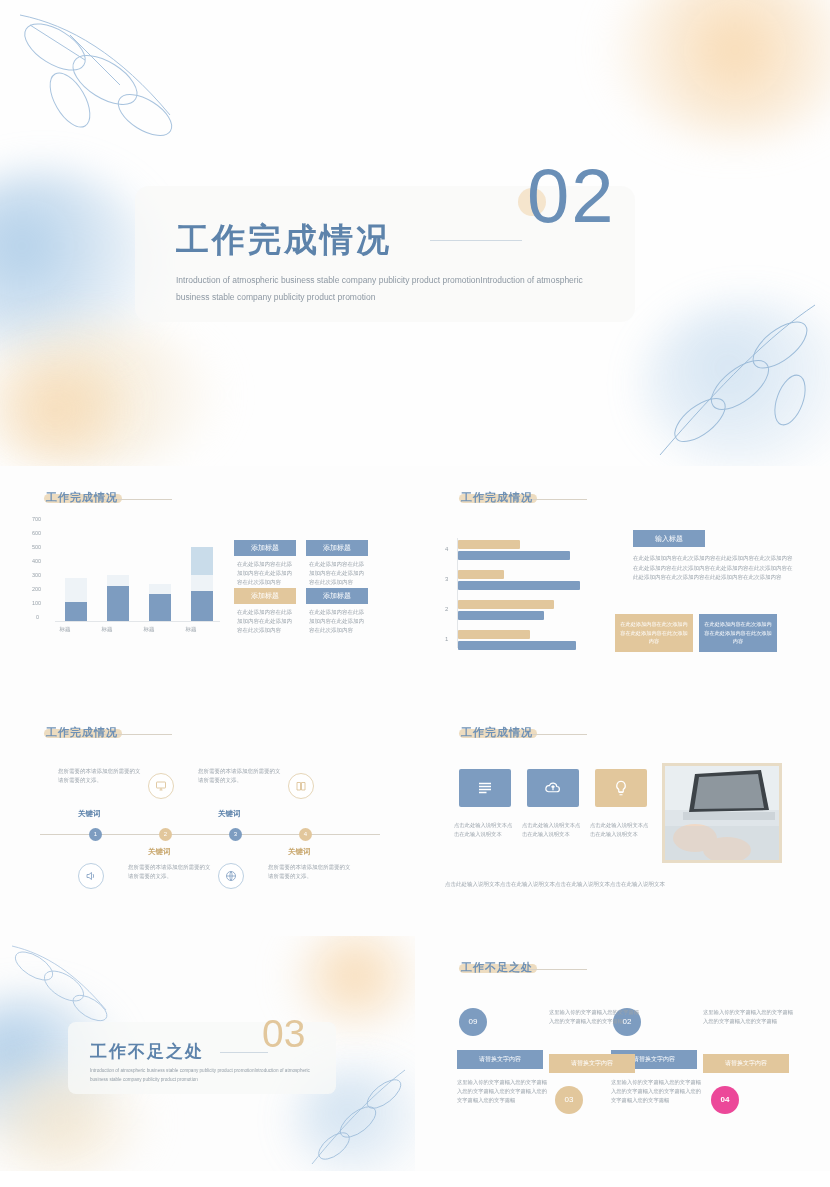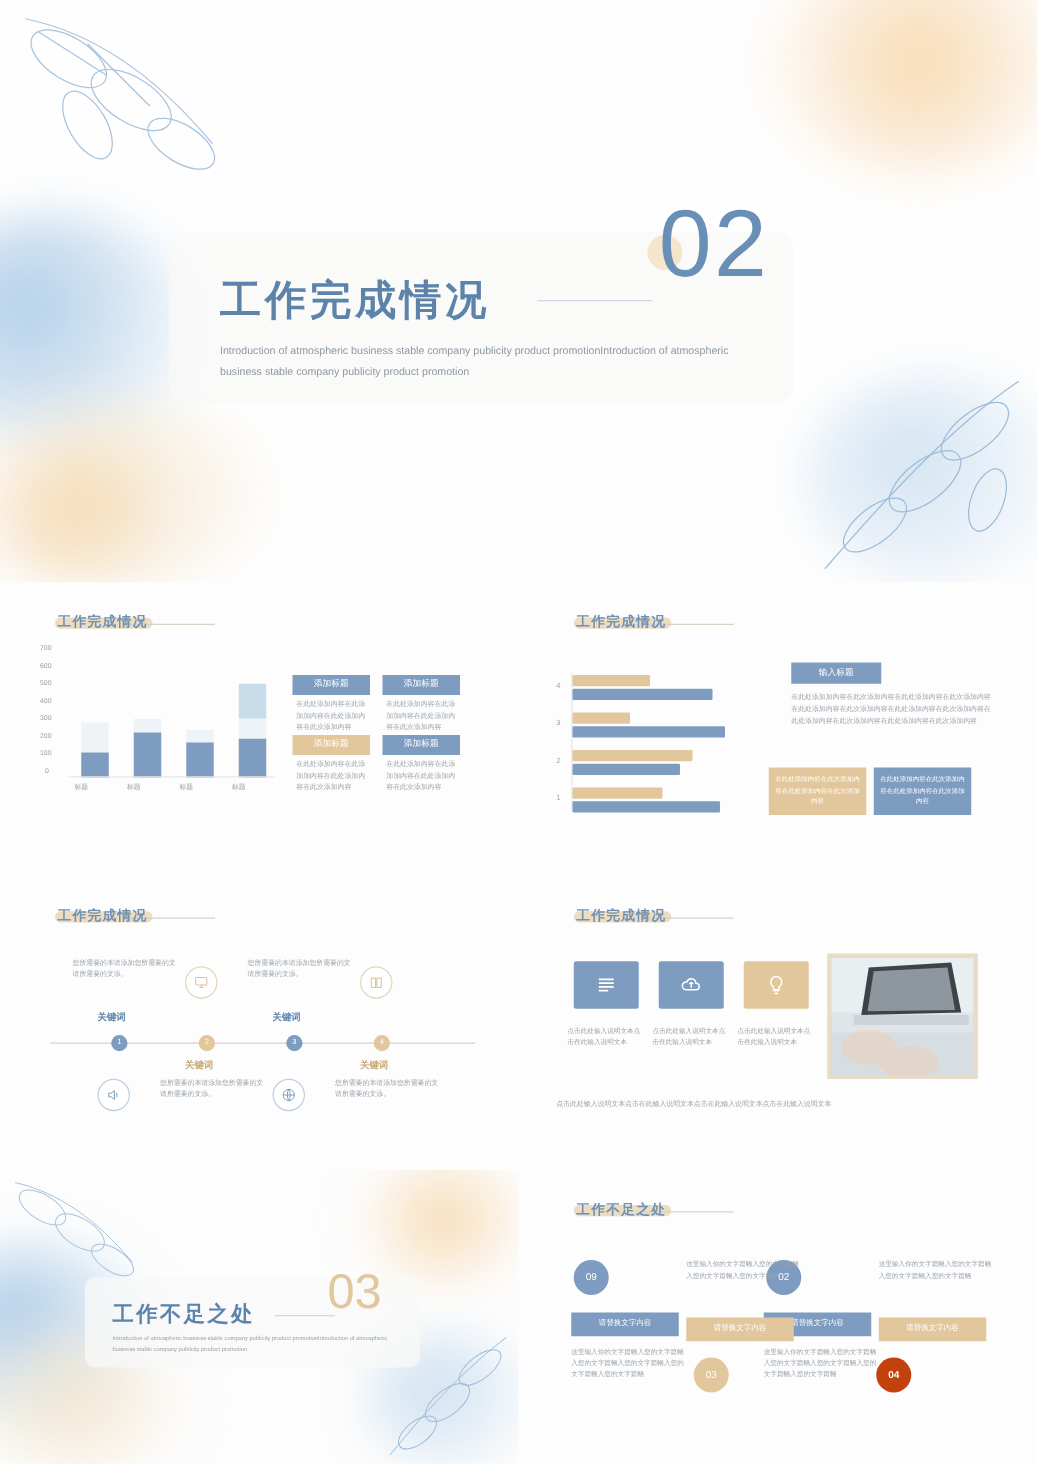--- a/index.html
+++ b/index.html
@@ -445,18 +445,18 @@
     <div class="fb-txt" style="left:42px;top:142px;">这里输入你的文字篇幅入您的文字篇幅入您的文字篇幅入您的文字篇幅入您的文字篇幅入您的文字篇幅</div>
 
     <div class="fb-circle" style="left:198px;top:72px;background:#7d9cc0;">02</div>
     <div class="fb-bar" style="left:196px;top:114px;background:#7d9cc0;">请替换文字内容</div>
     <div class="fb-txt" style="left:196px;top:142px;">这里输入你的文字篇幅入您的文字篇幅入您的文字篇幅入您的文字篇幅入您的文字篇幅入您的文字篇幅</div>
 
     <div class="fb-circle" style="left:140px;top:150px;background:#e2c79c;">03</div>
     <div class="fb-bar" style="left:134px;top:118px;background:#e2c79c;">请替换文字内容</div>
     <div class="fb-txt" style="left:134px;top:72px;">这里输入你的文字篇幅入您的文字篇幅入您的文字篇幅入您的文字篇幅</div>
 
-    <div class="fb-circle" style="left:286px;top:150px;background:#c2410c;font-weight:bold;">04</div>
+    <div class="fb-circle" style="left:296px;top:150px;background:#ec4899;font-weight:bold;">04</div>
     <div class="fb-bar" style="left:288px;top:118px;background:#e2c79c;">请替换文字内容</div>
     <div class="fb-txt" style="left:288px;top:72px;">这里输入你的文字篇幅入您的文字篇幅入您的文字篇幅入您的文字篇幅</div>
   </div>
 
 </div>
 
 </body></html>

